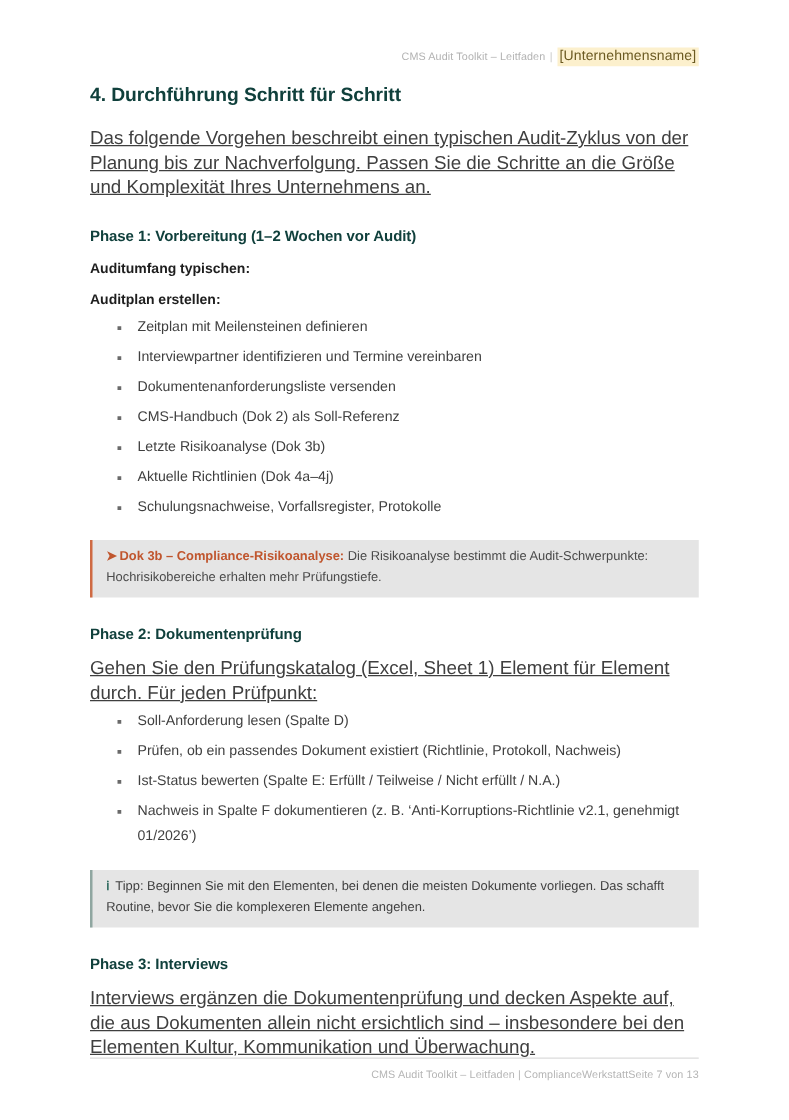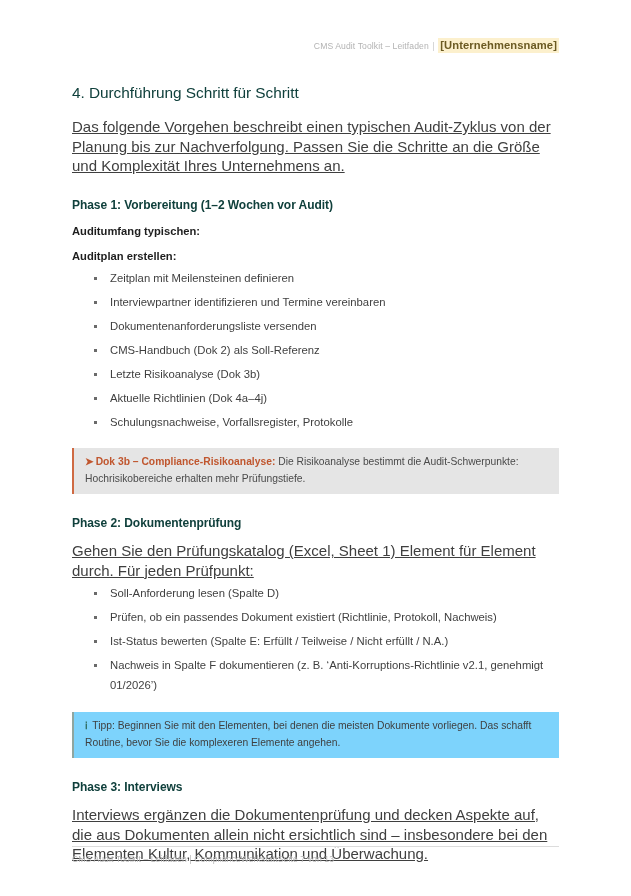--- a/index.html
+++ b/index.html
@@ -41,36 +41,35 @@
   .doc-header .sep {
     color: #c9c9c9;
     padding: 0 1px;
   }
   .doc-header .placeholder {
     background: #fcf0cd;
     color: #6b5a22;
     font-size: 11.2px;
     padding: 1px 2px 2px 2px;
     letter-spacing: .1px;
-    font-weight: bold;
   }
 
   
   .content {
     position: absolute;
     left: 72px;
     right: 72px;
     top: 68px;
   }
 
   h1.section-title {
     font-size: 15.4px;
-    font-weight: normal;
+    font-weight: bold;
     color: #10403c;
-    margin: 16px 0 15px 0;
+    margin: 0 0 15px 0;
     letter-spacing: -0.05px;
   }
 
   h2.phase-title {
     font-size: 12px;
     font-weight: bold;
     color: #10403c;
     margin: 22px 0 11px 0;
     letter-spacing: -0.05px;
   }
@@ -129,21 +128,21 @@
   .callout.warn .lead {
     color: #c0562e;
     font-weight: bold;
   }
   .callout.warn .arrow {
     color: #c0562e;
     font-weight: bold;
     padding-right: 2px;
   }
   .callout.tip {
-    background: #7dd3fc;
+    background: #e5e5e5;
     border-left: 2.5px solid #8fa6a0;
     color: #3f3f3f;
     margin-top: 17px;
   }
   .callout.tip .info-glyph {
     color: #2f6b5f;
     font-weight: bold;
     font-size: 10px;
     padding-right: 2px;
   }
@@ -154,21 +153,21 @@
     left: 72px;
     right: 72px;
     bottom: 32px;
   }
   .doc-footer .rule {
     border-top: 1px solid #dcdcdc;
     margin-bottom: 7px;
   }
   .doc-footer .row {
     display: flex;
-    justify-content: flex-start;
+    justify-content: flex-end;
     align-items: baseline;
     font-size: 8.6px;
     color: #b5b5b5;
     letter-spacing: .1px;
     white-space: nowrap;
   }
 </style>
 </head>
 <body>
 

